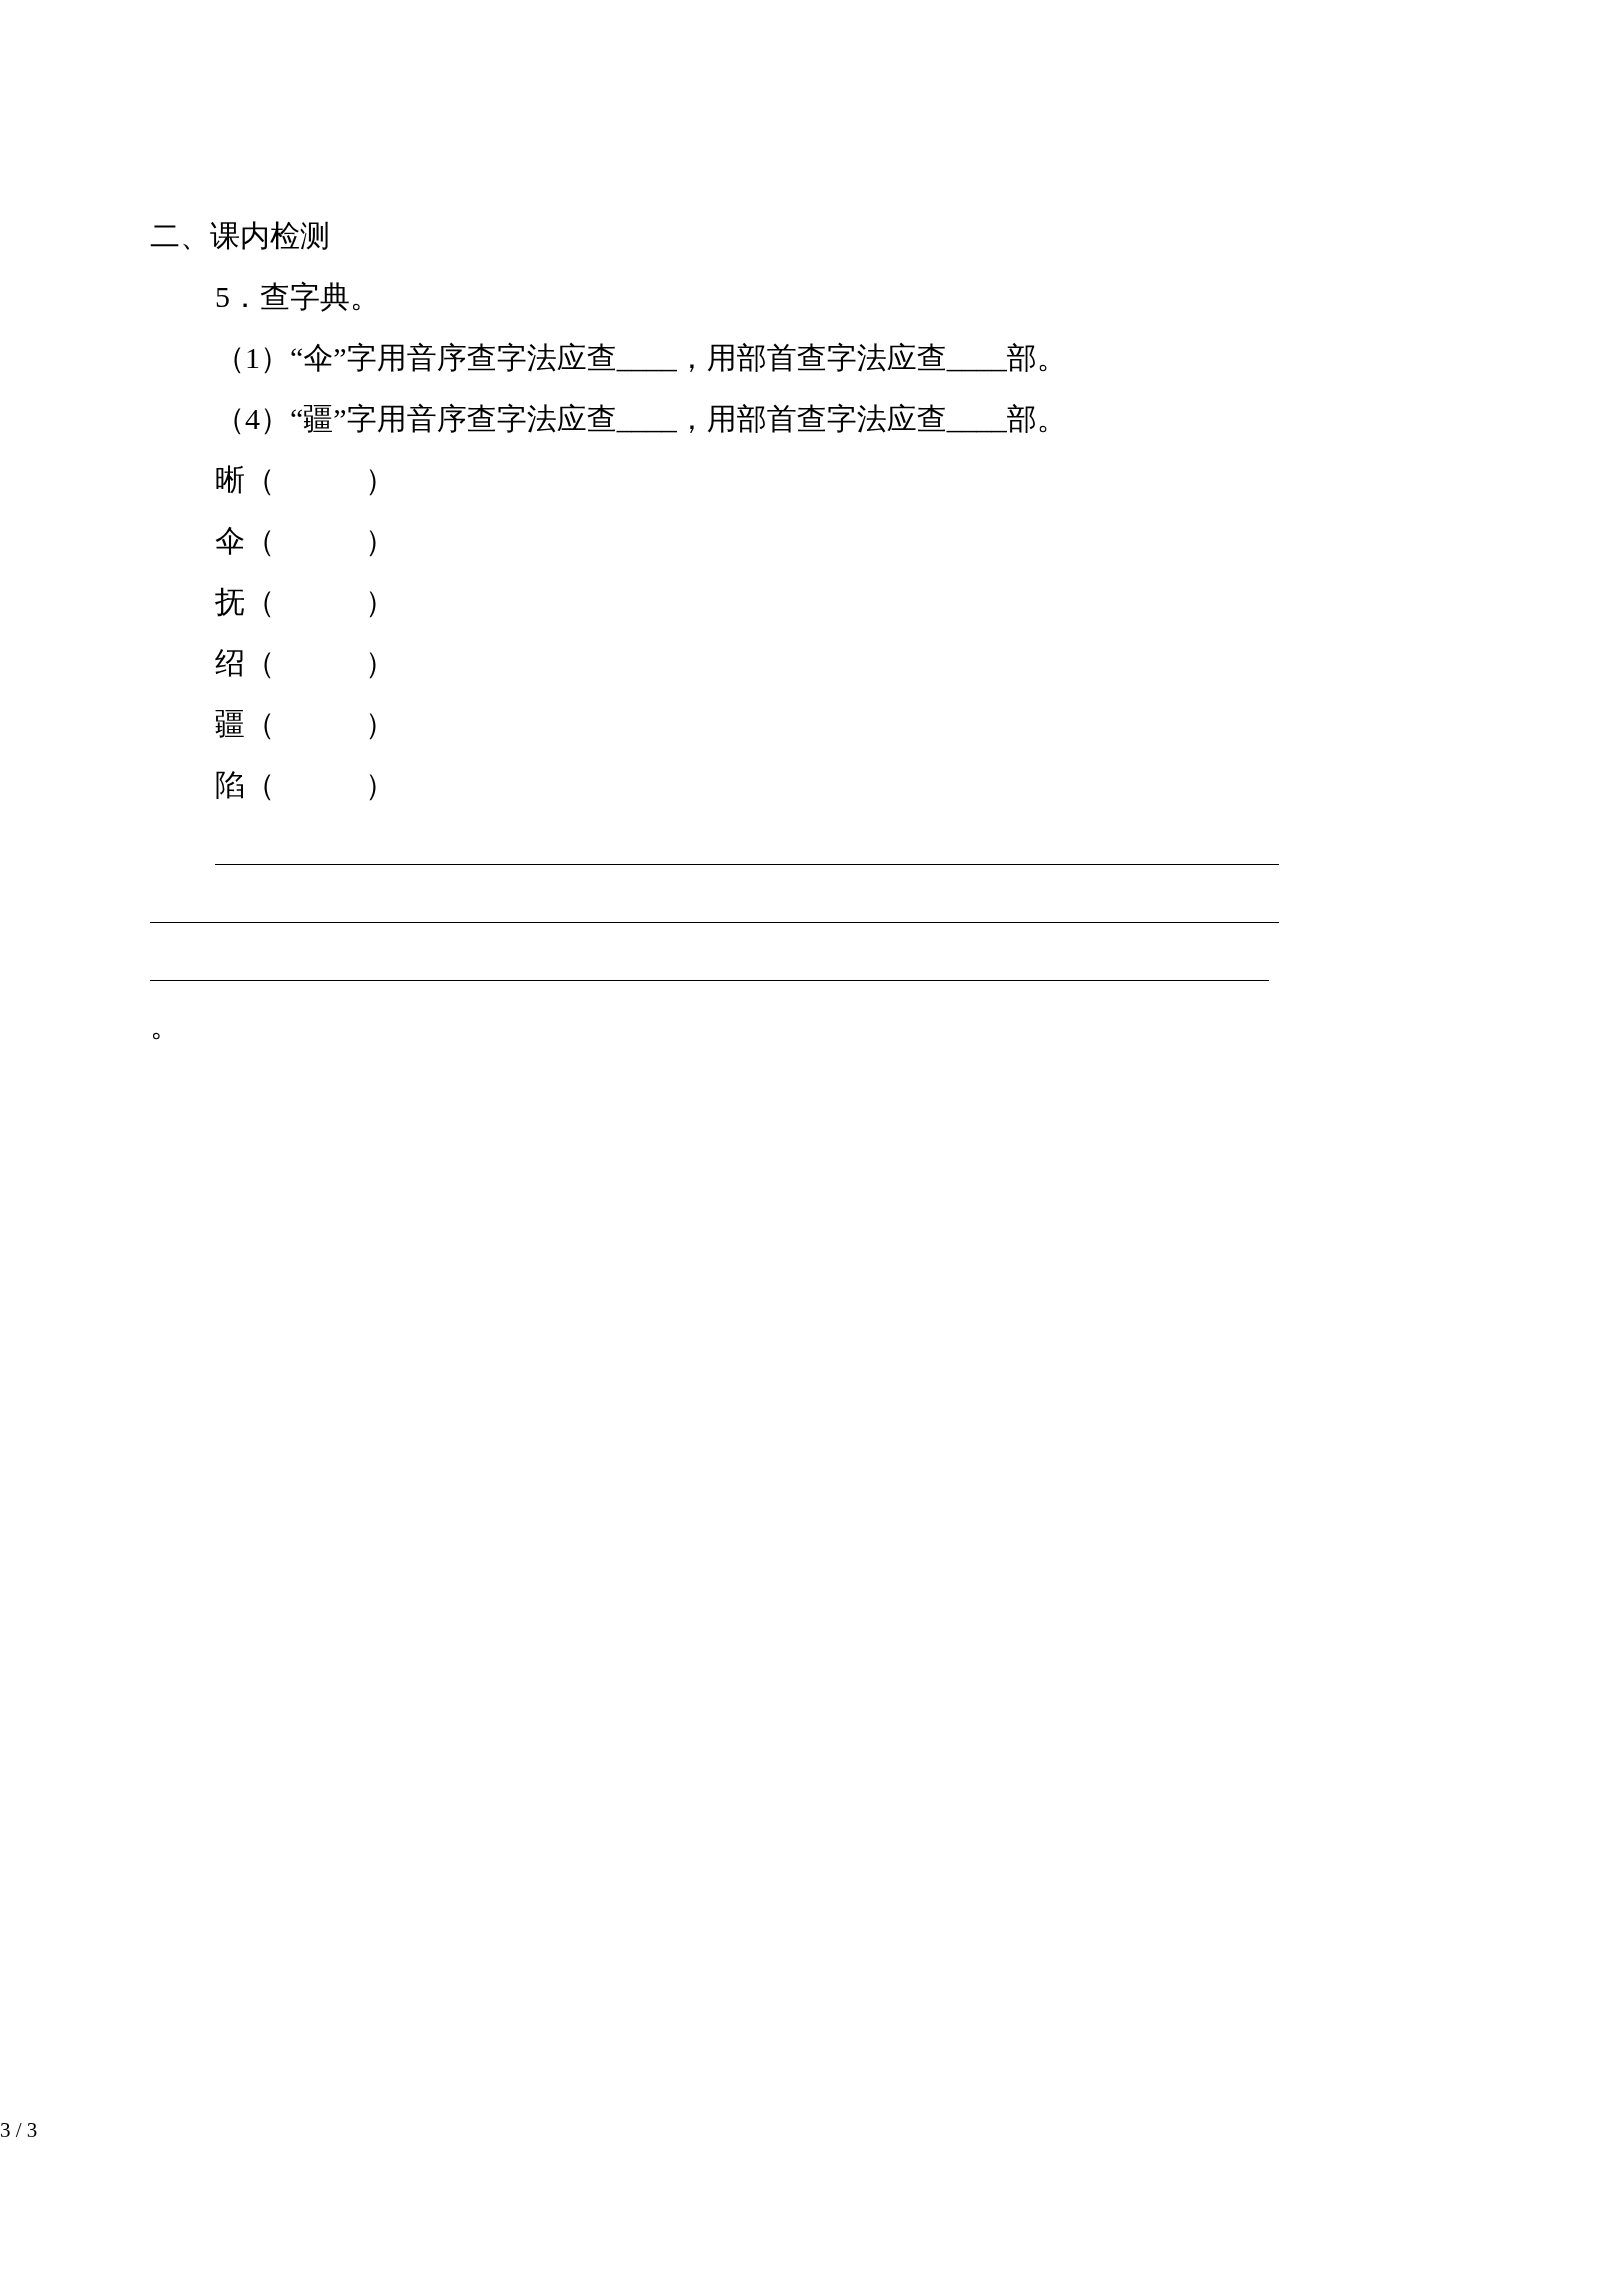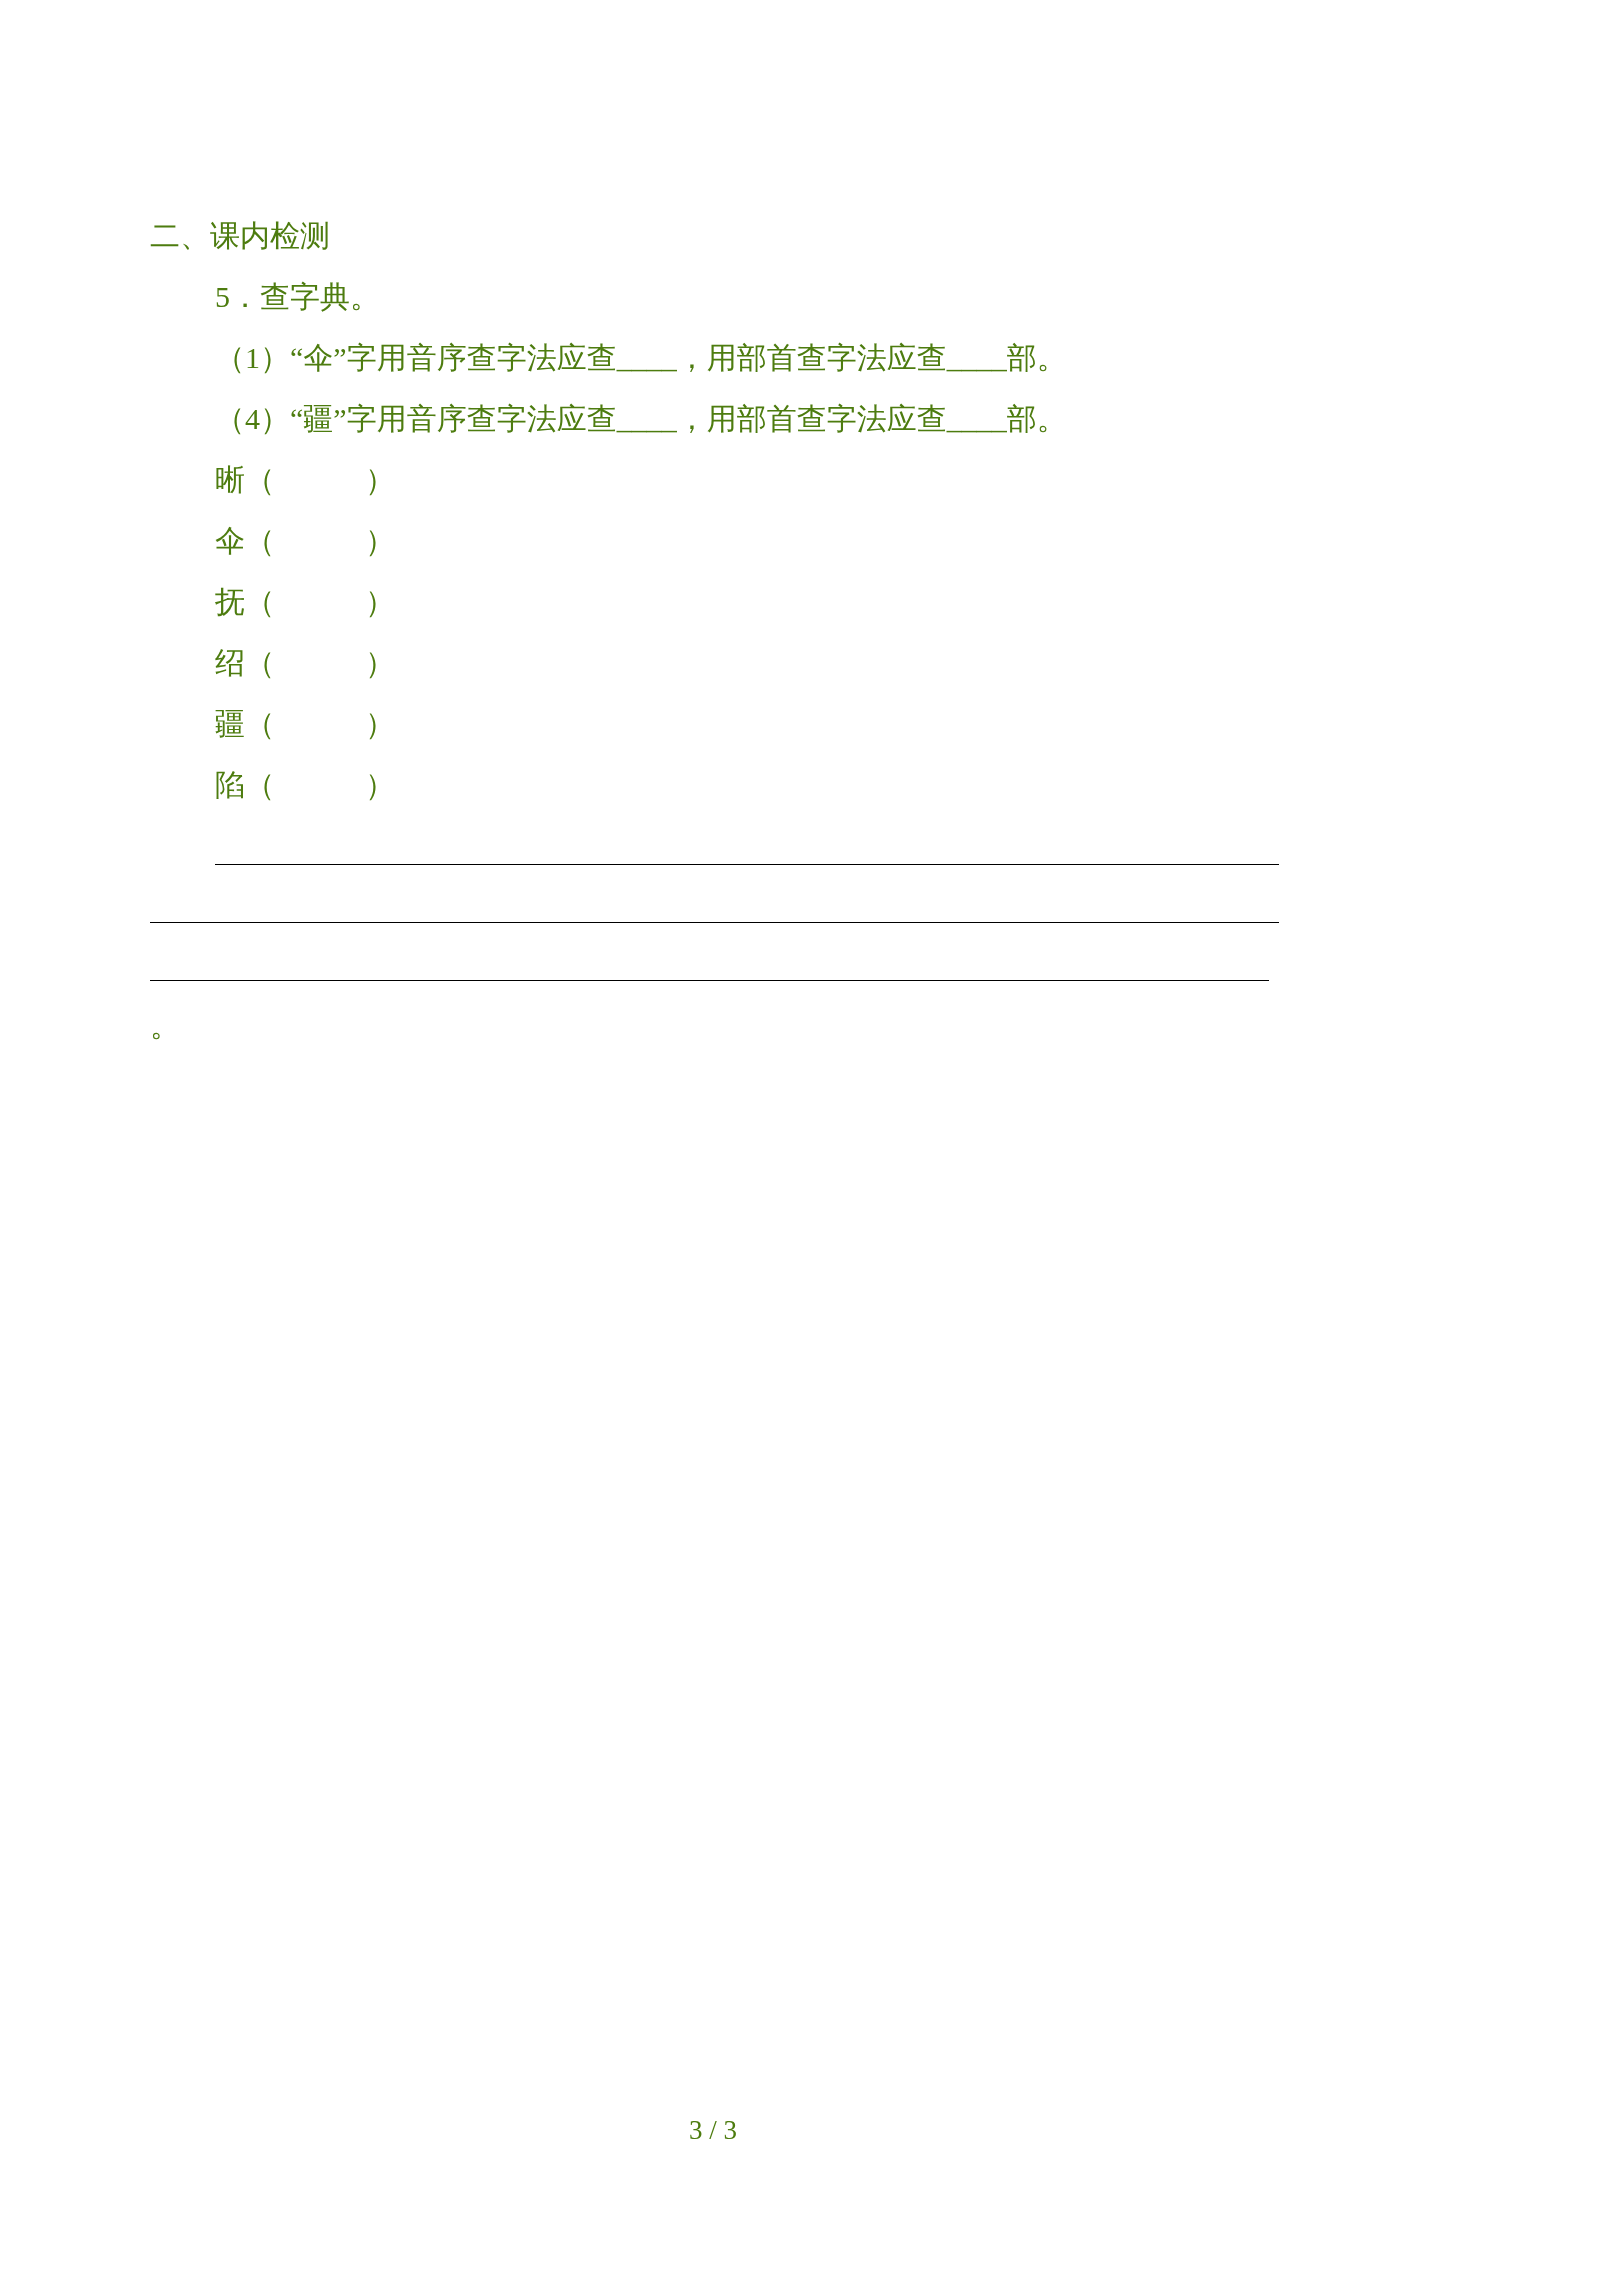--- a/index.html
+++ b/index.html
@@ -2,21 +2,21 @@
 <html style="font-size:11px"><head>
 <meta charset="utf-8">
 <style>
   * { margin: 0; padding: 0; box-sizing: border-box; }
   html, body { background: #ffffff; }
   .page {
     position: relative;
     width: 1426px;
     height: 2295px;
     background: #ffffff;
-    color: #4d7c0f;
+    color: #000000;
     font-family: "Liberation Serif", "DejaVu Serif", serif;
     font-size: 30px;
     overflow: hidden;
   }
   .content {
     position: absolute;
     left: 150px;
     right: 147px;
     top: 205px;
   }
@@ -38,22 +38,22 @@
     width: calc(100% - 10.2px);
   }
   .trailing {
     margin-top: 13.6px;
   }
   .footer {
     position: absolute;
     left: 0;
     right: 0;
     top: 2110px;
-    text-align: center;
-    font-size: 27px;
+    text-align: left;
+    font-size: 21px;
     line-height: 41px;
   }
 </style>
 </head>
 <body>
 
 <div class="page">
   <div class="content">
 
     <p class="line">二、课内检测</p>

